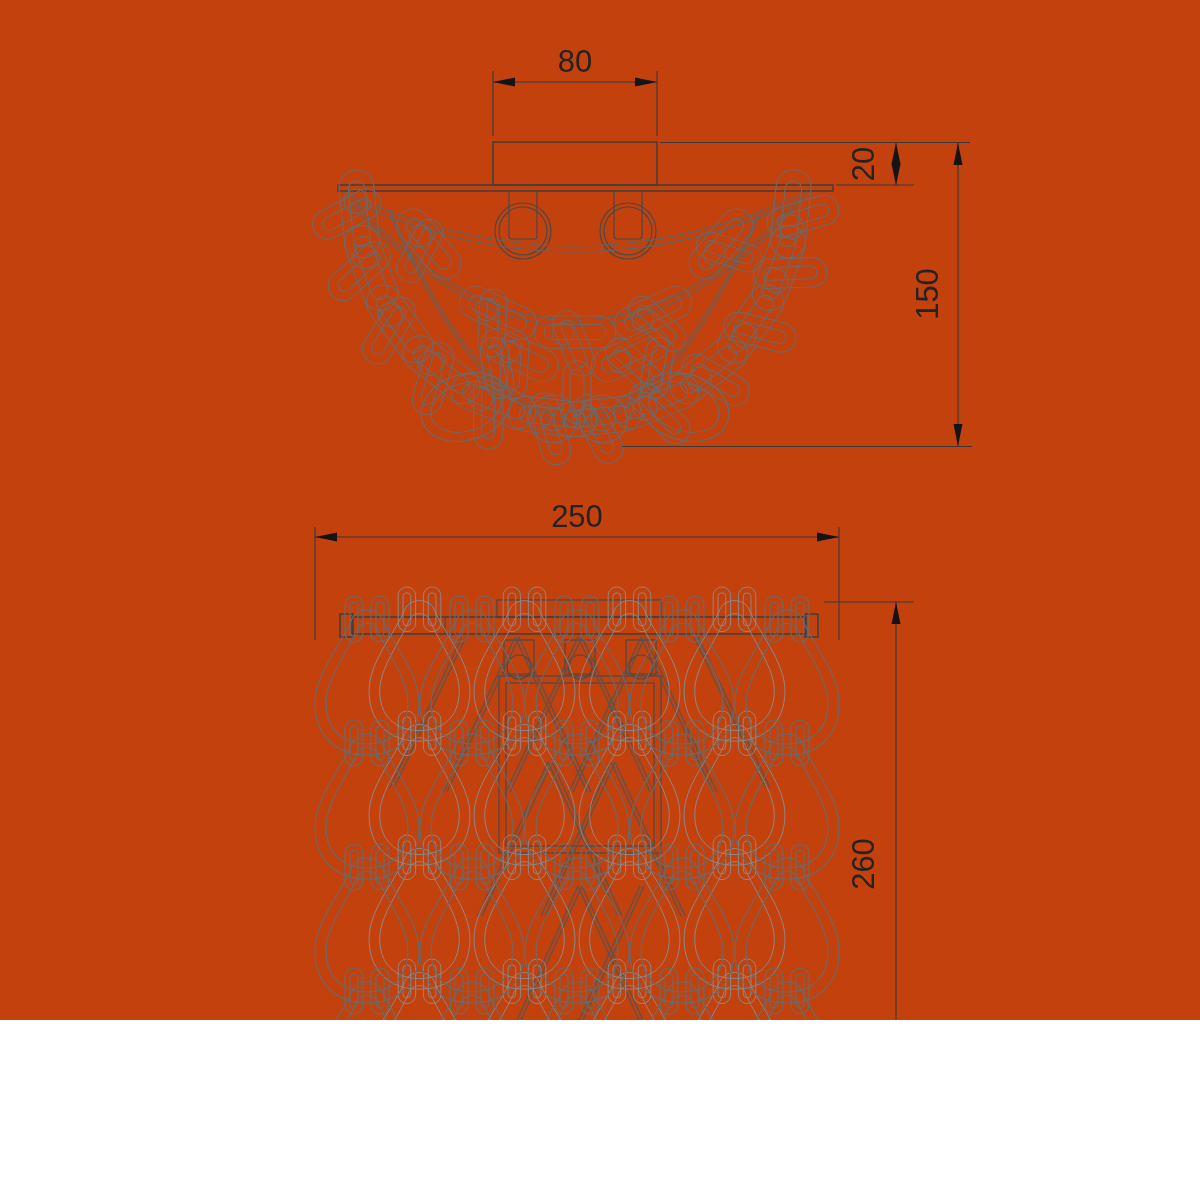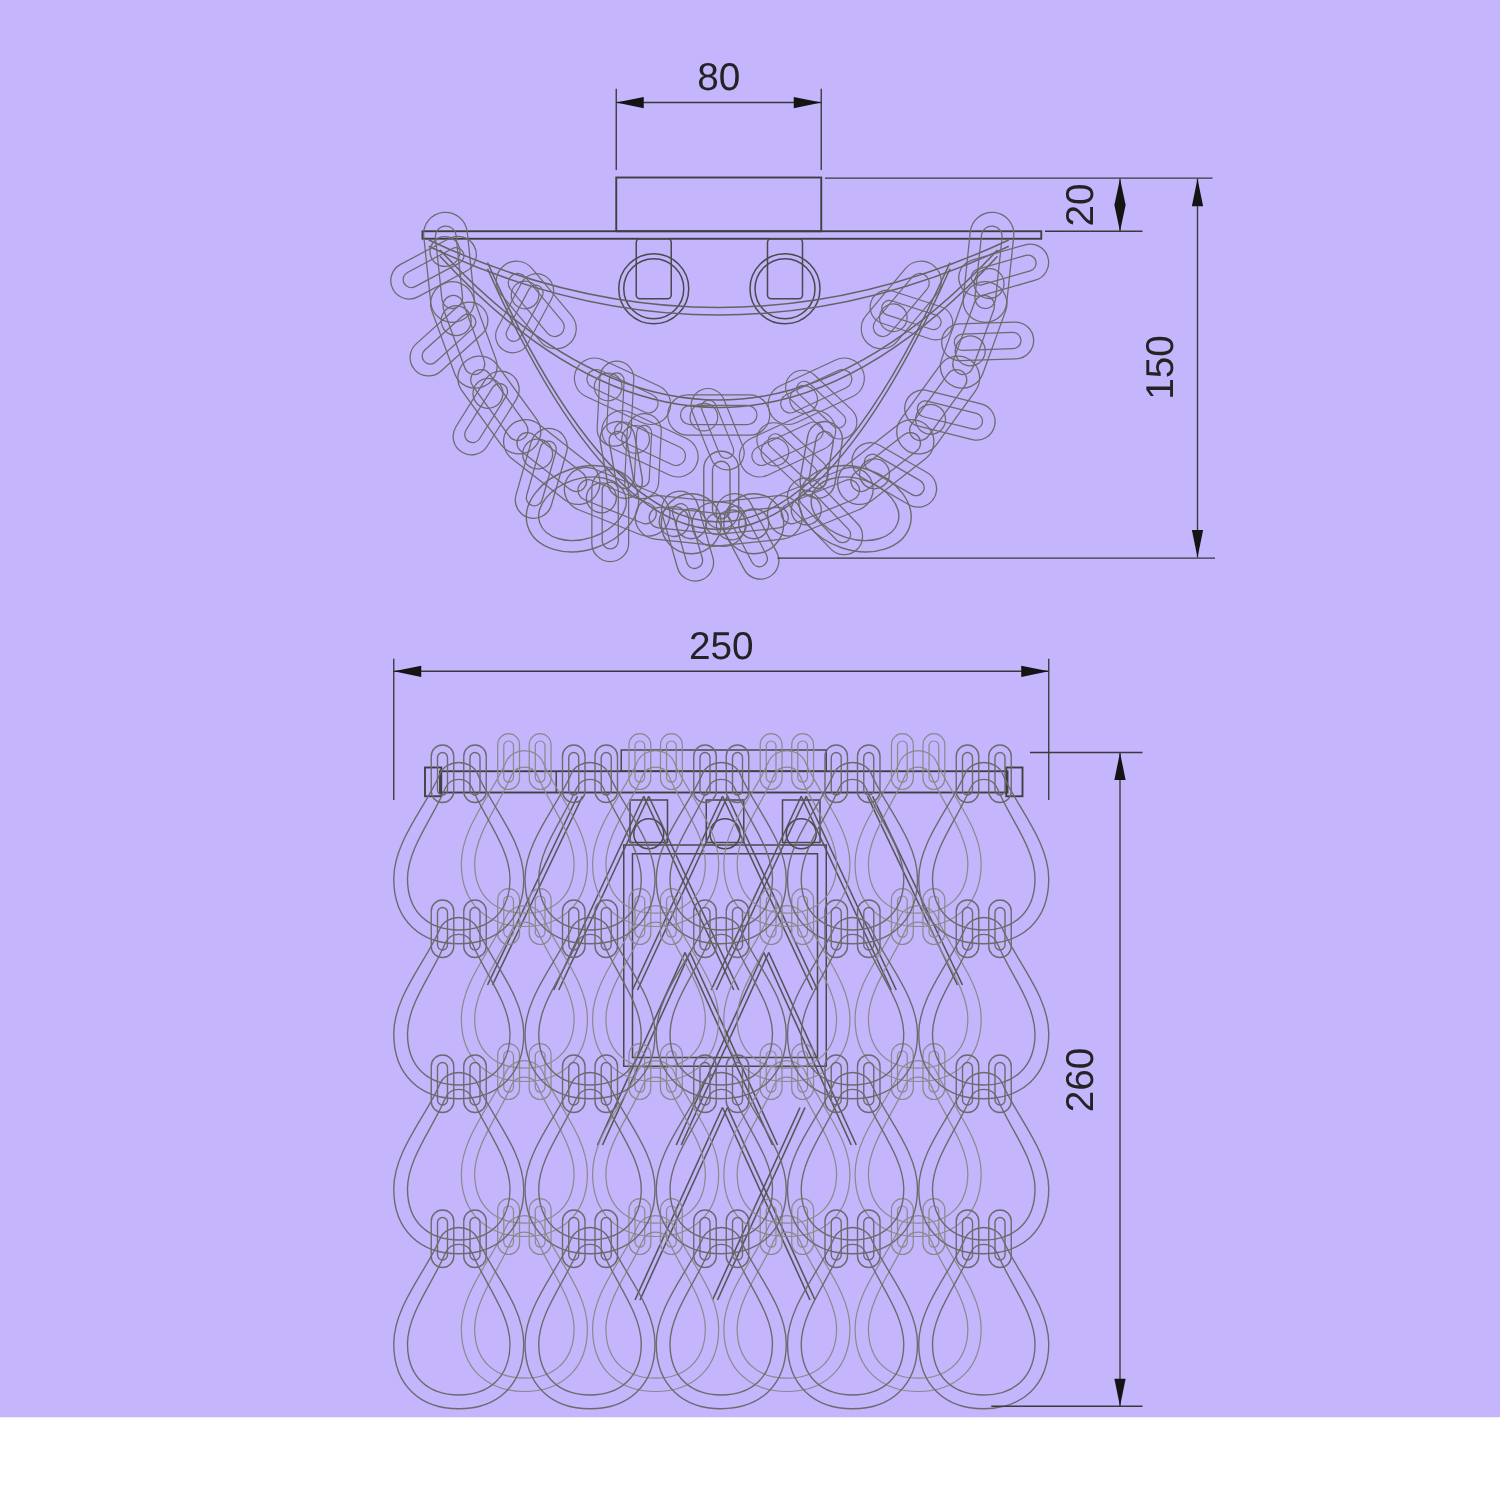--- a/index.html
+++ b/index.html
@@ -1,16 +1,16 @@
 <!DOCTYPE html>
 <html><head>
 <meta charset="utf-8">
 <style>
   html,body{margin:0;padding:0;background:#ffffff;}
-  .canvas-wrap{width:1200px;height:1134px;background:#c4b5fd;overflow:hidden;}
+  .canvas-wrap{width:1200px;height:1020px;background:#c2410c;overflow:hidden;}
   svg{display:block;}
   .loops{fill:none;stroke:#6b6b6b;stroke-width:1.1;stroke-linejoin:round;}
   .loops-back{fill:none;stroke:#8a8a8a;stroke-width:1.0;stroke-linejoin:round;}
   .strand{fill:none;stroke:#636363;stroke-width:1.2;}
   .struct{fill:none;stroke:#3f3f3f;stroke-width:1.5;}
   .struct-thin{fill:none;stroke:#4a4a4a;stroke-width:1.2;}
   .wire{stroke:#555555;stroke-width:1.25;}
   .dim-line{stroke:#3a3a3a;stroke-width:1.1;fill:none;}
   .dim-arrow{fill:#141414;stroke:none;}
   .dim-text{fill:#232323;font-family:"Liberation Sans",sans-serif;font-size:31px;}

